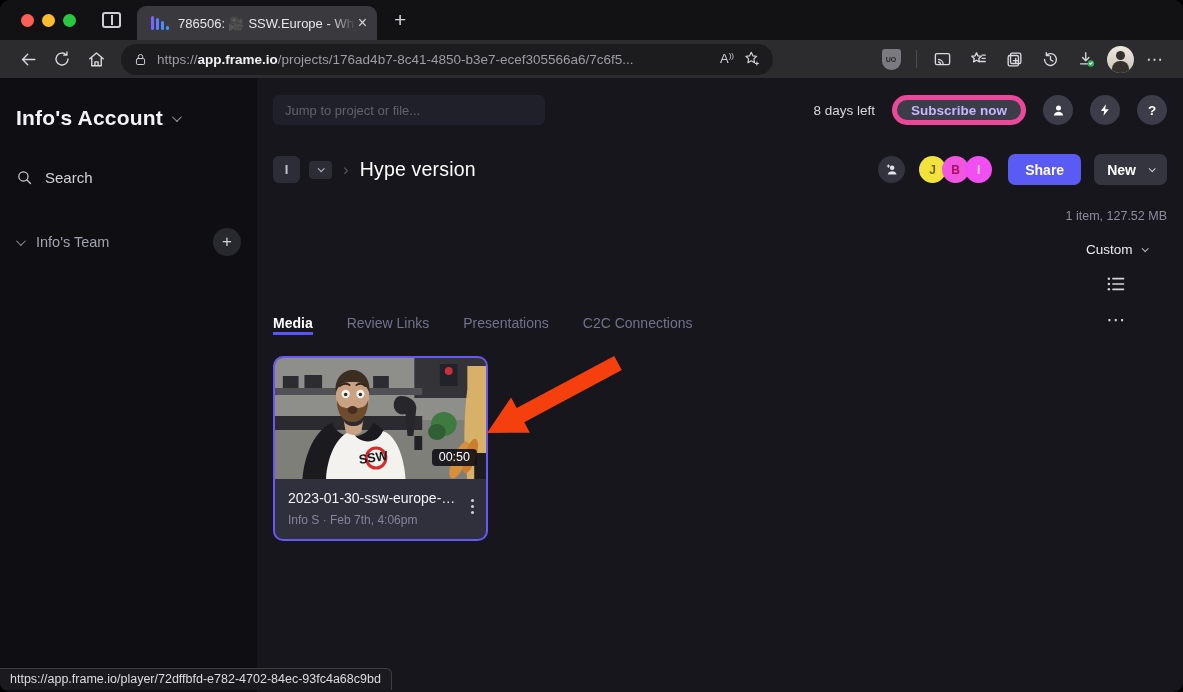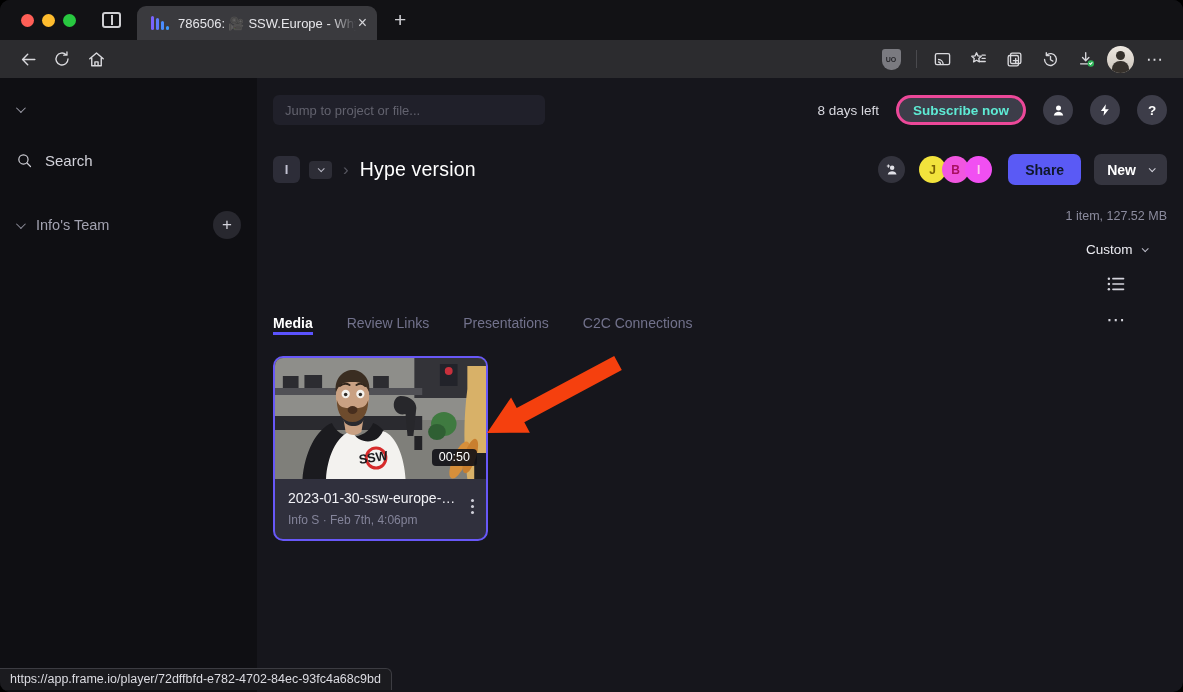--- a/index.html
+++ b/index.html
@@ -52,38 +52,38 @@
   .teamrow .chev { margin-right:13px; border-color:#8a8a96; }
   .plus-circle { margin-left:auto; width:28px; height:28px; border-radius:50%; background:#28282f; color:#d4d4dc; font-size:17px; font-weight:300; display:flex; align-items:center; justify-content:center; }
   .teamitem { margin-top:13px; height:35px; border-radius:8px; background:#23232b; display:flex; align-items:center; padding:0 14px; color:#ebebf1; font-size:13.5px; white-space:nowrap; overflow:hidden; }
 
   .main { flex:1; position:relative; padding:0 16px; }
   .toprow { display:flex; align-items:center; margin-top:17px; }
   .jump { width:272px; height:30px; background:#20202a; border:none; border-radius:6px; padding:0 12px; color:#e8e8ee; font-size:13px; font-family:"Liberation Sans",sans-serif; }
   .jump::placeholder { color:#62626e; }
   .toprow-right { margin-left:auto; display:flex; align-items:center; gap:17px; }
   .trial { color:#d8d8df; font-size:13.5px; }
-  .subscribe { height:30px; padding:0 14px; border-radius:15px; background:#3d3d49; border:3px solid #ec4899; color:#5eead4; font-size:13.5px; font-weight:600; display:flex; align-items:center; }
+  .subscribe { height:30px; padding:0 14px; border-radius:15px; background:#3d3d49; border:5px solid #ec4899; color:#c4b5fd; font-size:13.5px; font-weight:600; display:flex; align-items:center; }
   .roundbtn { width:30px; height:30px; border-radius:50%; background:#3d3d49; display:flex; align-items:center; justify-content:center; color:#fff; font-size:13.5px; font-weight:600; }
   .roundbtn svg { fill:#fff; }
 
   .projrow { display:flex; align-items:center; margin-top:29px; gap:9px; }
   .projtile { width:27px; height:27px; border-radius:6px; background:#2d2d38; color:#c2c2d2; font-size:13px; font-weight:600; display:flex; align-items:center; justify-content:center; }
   .projchev { width:23px; height:18px; border-radius:4px; background:#2d2d36; display:flex; align-items:center; justify-content:center; }
   .projchev .chev { width:5px; height:5px; transform:rotate(45deg) translateY(-1px); border-color:#b8b8c4; }
   .crumbsep { color:#55555f; font-size:17px; margin:0 2px; }
   .projtitle { color:#fff; font-size:19.5px; font-weight:500; letter-spacing:.2px; }
   .projrow-right { margin-left:auto; display:flex; align-items:center; }
   .addperson { width:27px; height:27px; border-radius:50%; background:#33333d; display:flex; align-items:center; justify-content:center; margin-right:14px; }
   .addperson svg { fill:#e2e2e8; }
   .avatar { width:27px; height:27px; border-radius:50%; display:flex; align-items:center; justify-content:center; font-size:12px; font-weight:700; margin-left:-4px; }
   .av-j { background:#f2e33c; color:#7c6404; margin-left:0; }
   .av-b { background:#f156e0; color:#a8105f; }
   .av-i { background:#f14ff2; color:#ffc7f0; }
-  .sharebtn { margin-left:16px; width:73px; height:31px; border-radius:7px; background:#5a5af5; color:#0f172a; font-size:14px; font-weight:600; display:flex; align-items:center; justify-content:center; }
+  .sharebtn { margin-left:16px; width:73px; height:31px; border-radius:7px; background:#5a5af5; color:#ffffff; font-size:14px; font-weight:600; display:flex; align-items:center; justify-content:center; }
   .newbtn { margin-left:13px; height:31px; padding:0 13px; border-radius:7px; background:#35353f; color:#fff; font-size:14px; font-weight:600; display:flex; align-items:center; justify-content:center; gap:13px; }
   .newbtn .chev { width:5px; height:5px; border-color:#cfcfd8; transform:rotate(45deg) translateY(-1px); }
 
   .tabsrow { display:flex; align-items:flex-end; margin-top:24px; }
   .ftab { font-size:14px; color:#72728c; margin-right:34px; padding-bottom:1px; border-bottom:3px solid transparent; }
   .ftab.active { color:#fff; font-weight:600; border-bottom-color:#5b53ff; }
   .tabsrow-right { margin-left:auto; display:flex; align-items:center; gap:19px; padding-bottom:10px;flex-direction:column; }
   .itemsum { color:#8c8c9e; font-size:12.5px; }
   .viewsel { display:flex; align-items:center; gap:9px; color:#ececf2; font-size:13.5px; font-weight:500; }
   .viewsel .chev { width:5px; height:5px; border-color:#b9b9c6; transform:rotate(45deg) translateY(-1px); }
@@ -137,20 +137,32 @@
     <div class="navicon">
       <svg width="18" height="18" viewBox="0 0 24 24">
           <path d="M20 12a8 8 0 1 1-2.5-5.8M18.6 2.6v4.3h-4.3"></path>
         </svg>
     </div>
     <div class="navicon">
       <svg width="19" height="19" viewBox="0 0 24 24">
           <path d="M3.5 11 12 3.8 20.5 11M6 9.8V20h12V9.8M10 20v-5h4v5"></path>
         </svg>
     </div>
+    <div class="urlpill">
+      <svg width="15" height="15" viewBox="0 0 24 24">
+          <rect x="5.5" y="10.5" width="13" height="9.5" rx="2"></rect>
+          <path d="M8.5 10.5V7.5a3.5 3.5 0 0 1 7 0v3"></path>
+        </svg>
+      <span class="urltext"><span>https://</span><b>app.frame.io</b><span>/projects/176ad4b7-8c41-4850-b3e7-ecef305566a6/7c6f5...</span></span>
+      <span class="readaloud"><span>A</span><sup>))</sup></span>
+      <svg width="18" height="18" viewBox="0 0 24 24" style="stroke:#cfcfd3;fill:none;stroke-width:1.6;stroke-linejoin:round;">
+        <path d="m11 3 2.2 4.8 5 .6-3.7 3.5.9 5-4.4-2.5-4.4 2.5.9-5L3.8 8.4l5-.6z"></path>
+          <path d="M18.5 16v4M16.5 18h4"></path>
+      </svg>
+    </div>
     <div class="chromeicons">
       <div class="cicon">
           <span class="shield">UO</span>
         </div>
       <div class="sep"></div>
       <div class="cicon">
         <svg width="19" height="19" viewBox="0 0 24 24">
             <rect x="3" y="4.5" width="18" height="14" rx="2"></rect>
             <path d="M7 15.2a2.8 2.8 0 0 1 2.6 2.6M7 12a6 6 0 0 1 5.8 5.8"></path>
           </svg>
@@ -183,20 +195,21 @@
       </div>
       <div class="pavatar"></div>
       <div class="cicon dots-h">⋯</div>
     </div>
   </div>
 
   <div class="content">
 
     <aside class="sidebar">
       <div class="account">
+        <span>Info's Account</span>
         <span class="chev"></span>
       </div>
       <div class="searchrow">
         <svg width="17" height="17" viewBox="0 0 24 24">
             <circle cx="10.5" cy="10.5" r="6.5"></circle>
             <path d="m15.5 15.5 5 5"></path>
           </svg>
         <span>Search</span>
       </div>
       <div class="teamrow">

